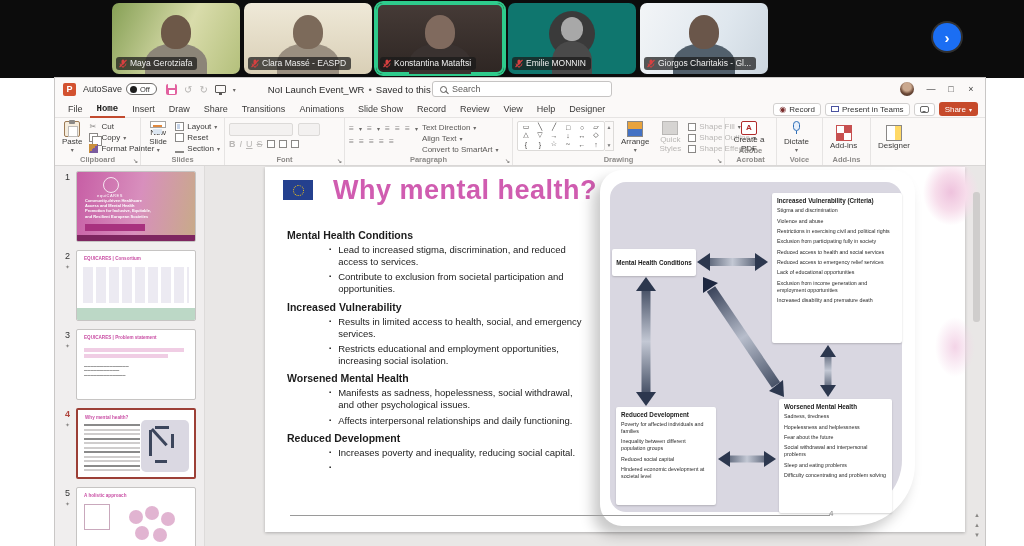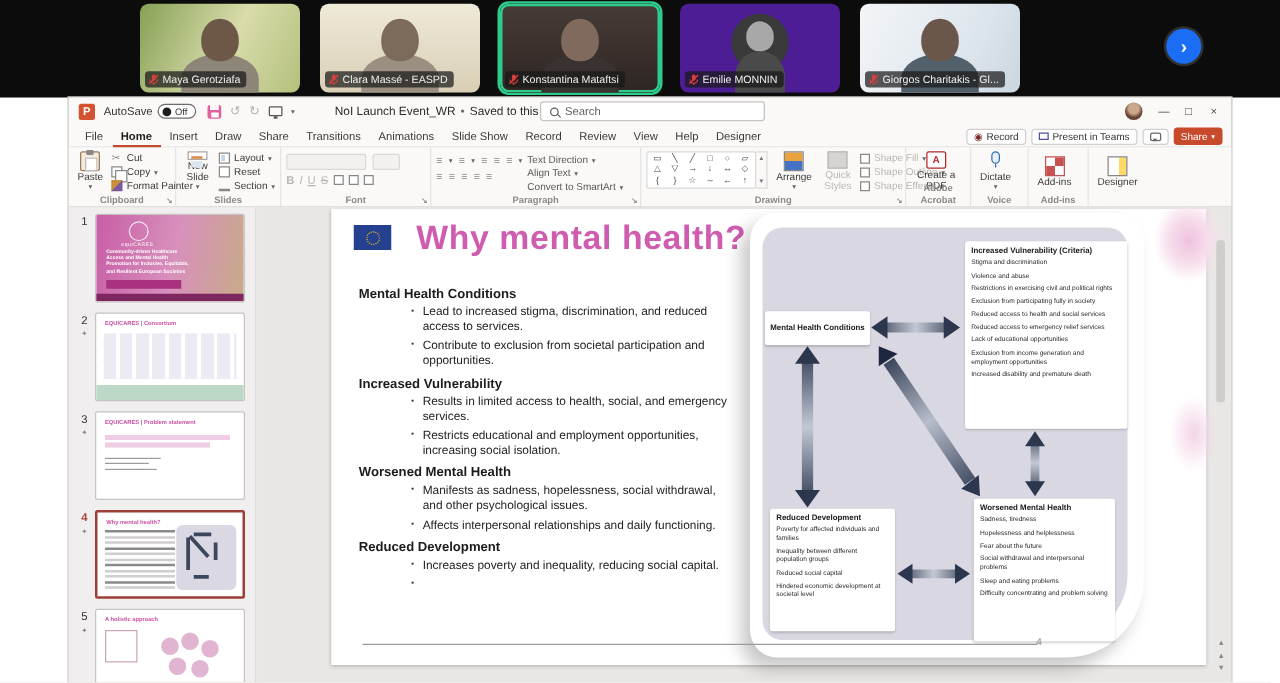--- a/index.html
+++ b/index.html
@@ -1,27 +1,27 @@
 <!DOCTYPE html>
 <html><head>
 <meta charset="utf-8">
 <style>
   * { margin:0; padding:0; box-sizing:border-box; }
   body { font-family:"Liberation Sans", sans-serif; background:#fff; }
   .stage { position:relative; width:1024px; height:546px; background:#fff; overflow:hidden; }
 
   
   .vstrip { position:absolute; left:0; top:0; width:1024px; height:78px; background:#0c0c0c; }
-  .tiles { position:absolute; left:112px; top:3px; display:flex; gap:16px; }
+  .tiles { position:absolute; left:112px; top:3px; display:flex; gap:4px; }
   .tile { position:relative; width:128px; height:71px; border-radius:7px; overflow:hidden; background:#333; }
   .tile.active { box-shadow:0 0 0 2px #2ecb8c inset, 0 0 0 2px #2ecb8c; }
   .bg1 { background:linear-gradient(115deg,#86a055 0%,#d9dcab 55%,#b4c07c 100%); }
   .bg2 { background:linear-gradient(180deg,#efe9d8 0%,#d9cfb6 100%); }
   .bg3 { background:linear-gradient(180deg,#463b37 0%,#2e2623 100%);text-align:center; }
-  .bg4 { background:#4c1d95; }
+  .bg4 { background:#0f766e; }
   .bg5 { background:linear-gradient(115deg,#5f4731 0%,#8d6c46 50%,#4e3b29 100%); }
   .bg6 { background:linear-gradient(115deg,#f3f5f7 0%,#dfe7ee 60%,#ccd6df 100%); }
   .phead { position:absolute; left:50%; top:12px; transform:translateX(-50%); width:30px; height:34px; border-radius:50% 50% 45% 45%; }
   .pbody { position:absolute; left:50%; top:40px; transform:translateX(-50%); width:62px; height:40px; border-radius:50% 50% 0 0; }
   .c1 .phead{background:#6d5848;} .c1 .pbody{background:#8c8578;}
   .c2 .phead{background:#7c6a5a;} .c2 .pbody{background:#9a8f80;}
   .c3 .phead{background:#806a5e;} .c3 .pbody{background:#3a3230;}
   .c4 .phead{background:#a8a8a8; width:22px; height:24px; top:14px;} .c4 .pbody{background:#4a4a4a; width:40px; top:38px;}
   .c5 .phead{background:#43321f;} .c5 .pbody{background:#5c442c;}
   .c6 .phead{background:#6a564a;} .c6 .pbody{background:#52606c;}
@@ -51,21 +51,21 @@
   .searchbox { position:absolute; left:377px; top:3px; width:180px; height:16px; background:#fff; border:1px solid #c6c4c3; border-radius:3px; display:flex; align-items:center; gap:5px; padding:0 7px; color:#5f5d5b; }
   .sglass { width:7px; height:7px; border:1.2px solid #5f5d5b; border-radius:50%; position:relative; }
   .sglass::after { content:""; position:absolute; right:-3px; bottom:-2px; width:4px; height:1.2px; background:#5f5d5b; transform:rotate(45deg); }
   .avatar { position:absolute; right:71px; top:4px; width:14px; height:14px; border-radius:50%; background:radial-gradient(circle at 50% 35%, #caa88e 35%, #6d4a38 60%, #3c2a22 100%); }
   .wbtn { position:absolute; top:0; width:20px; height:22px; display:flex; align-items:center; justify-content:center; font-size:9px; color:#444; }
 
   
   .menurow { position:relative; height:18px; display:flex; align-items:center; border-bottom:1px solid #e6e4e3; }
   .tabs { display:flex; margin-left:6px; }
   .tab { padding:0 7px; font-size:9px; color:#3b3a39; height:18px; display:flex; align-items:center; cursor:pointer; }
-  .tab.on { color:#1f1e1d; font-weight:bold; box-shadow:inset 0 -2px 0 #c24a2e; }
+  .tab.on { color:#1f1e1d; font-weight:bold; box-shadow:inset 0 -2px 0 #c24a2e;font-family:Liberation Mono, monospace; }
   .mract { position:absolute; right:7px; top:2px; display:flex; gap:4px; align-items:center; }
   .mrbtn { height:13px; border:1px solid #d2d0cf; background:#fff; border-radius:3px; font-size:8px; color:#333; display:flex; align-items:center; gap:3px; padding:0 5px; }
   .recdot { color:#7a2c2c; font-size:8px; }
   .teamsic { width:8px; height:6px; border:1px solid #4b53a0; }
   .cmtic { width:9px; height:7px; border:1px solid #666; border-radius:2px; position:relative; }
   .cmtic::after { content:""; position:absolute; left:1px; bottom:-3px; border:2px solid transparent; border-top-color:#666; }
   .sharebtn { height:14px; background:#c64a2b; color:#fff; border-radius:3px; font-size:8px; display:flex; align-items:center; gap:3px; padding:0 6px; }
 
   
   .ribbon { position:relative; height:48px; display:flex; border-bottom:1px solid #d9d7d6; background:#fbf9f8; font-size:8px; color:#3b3a39; }

